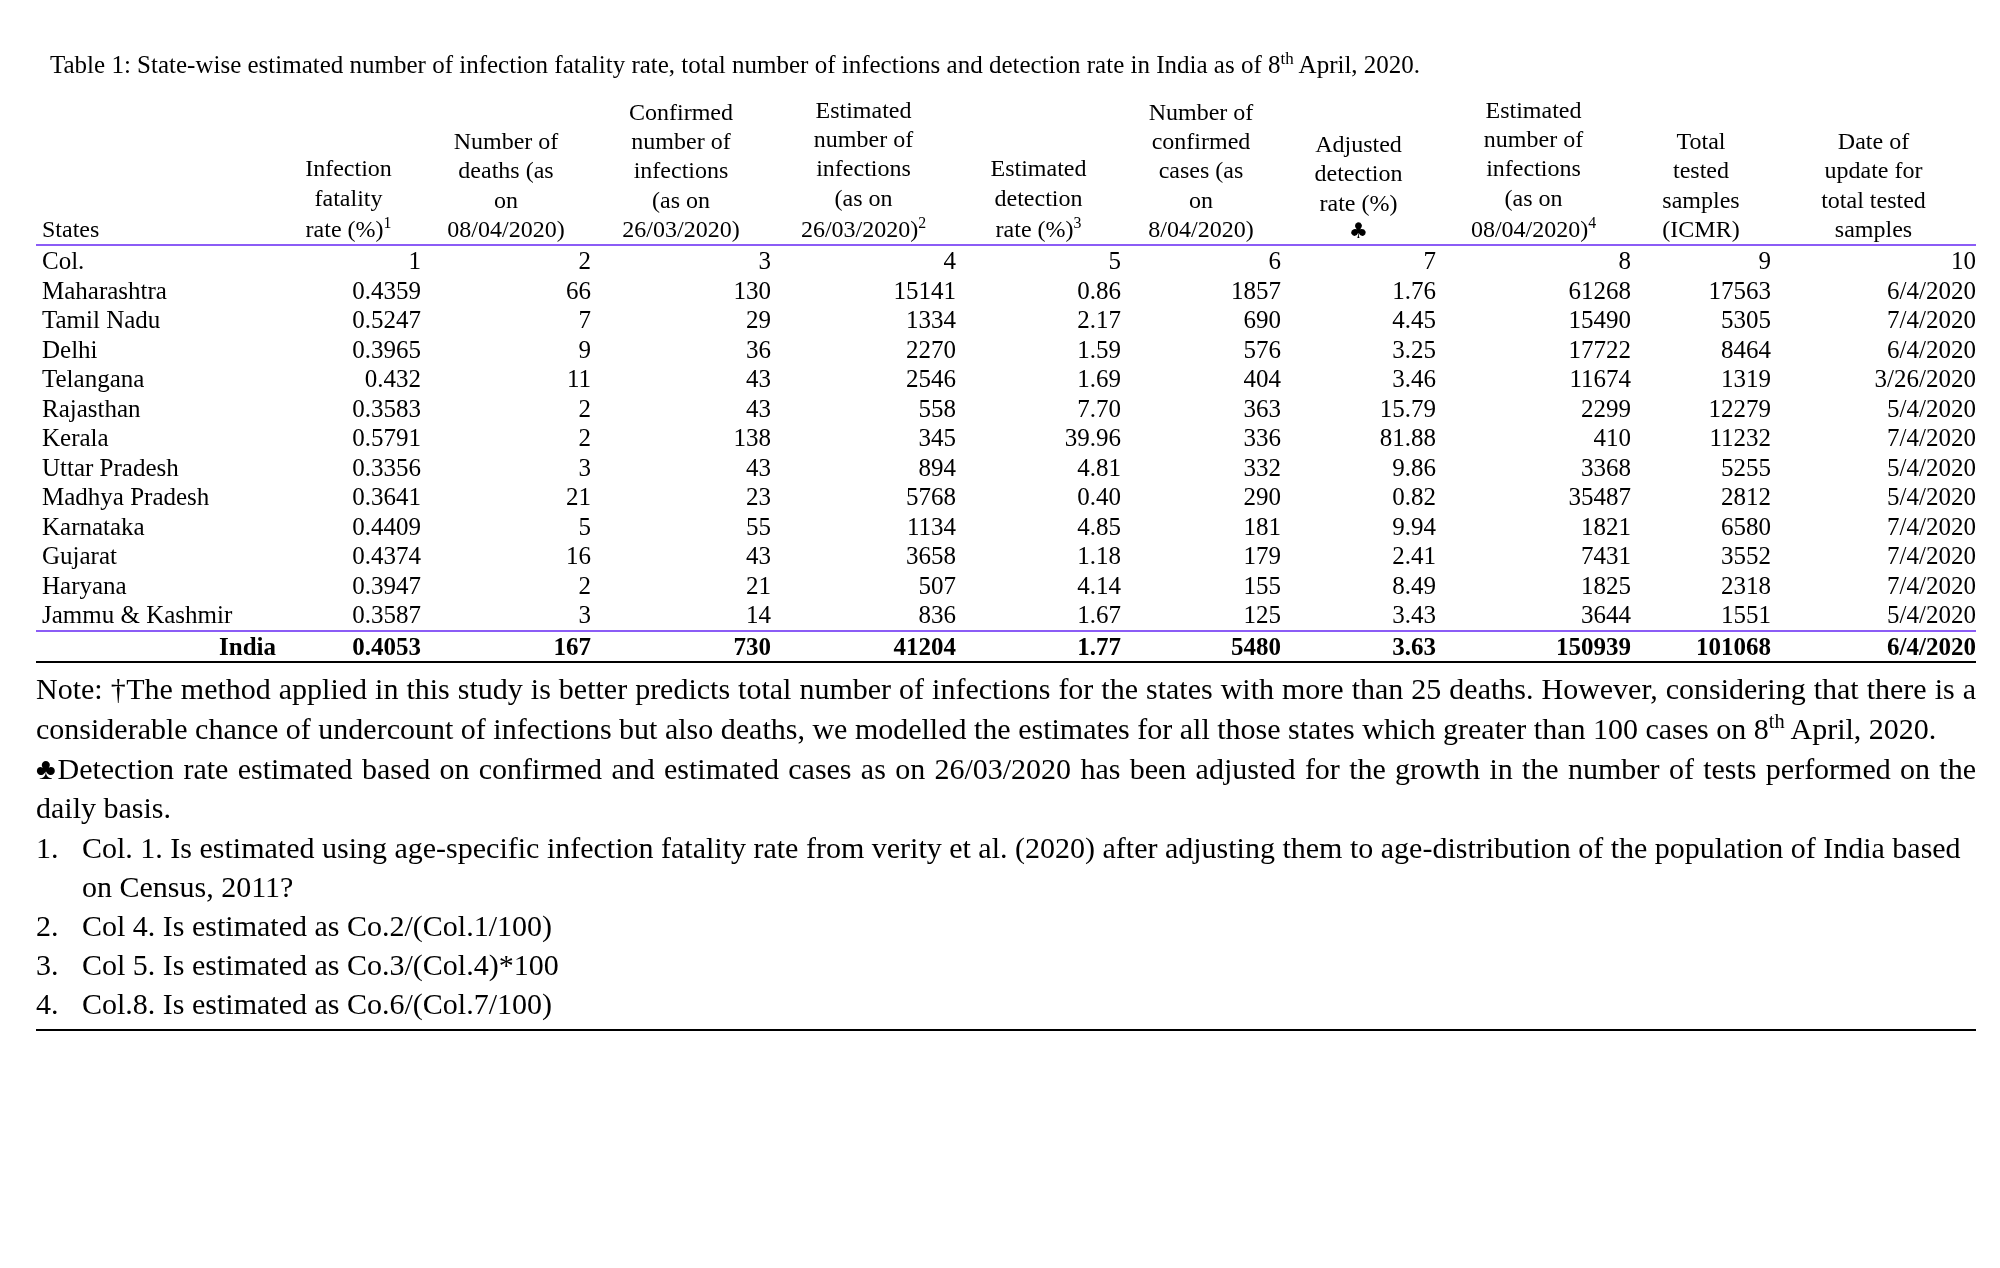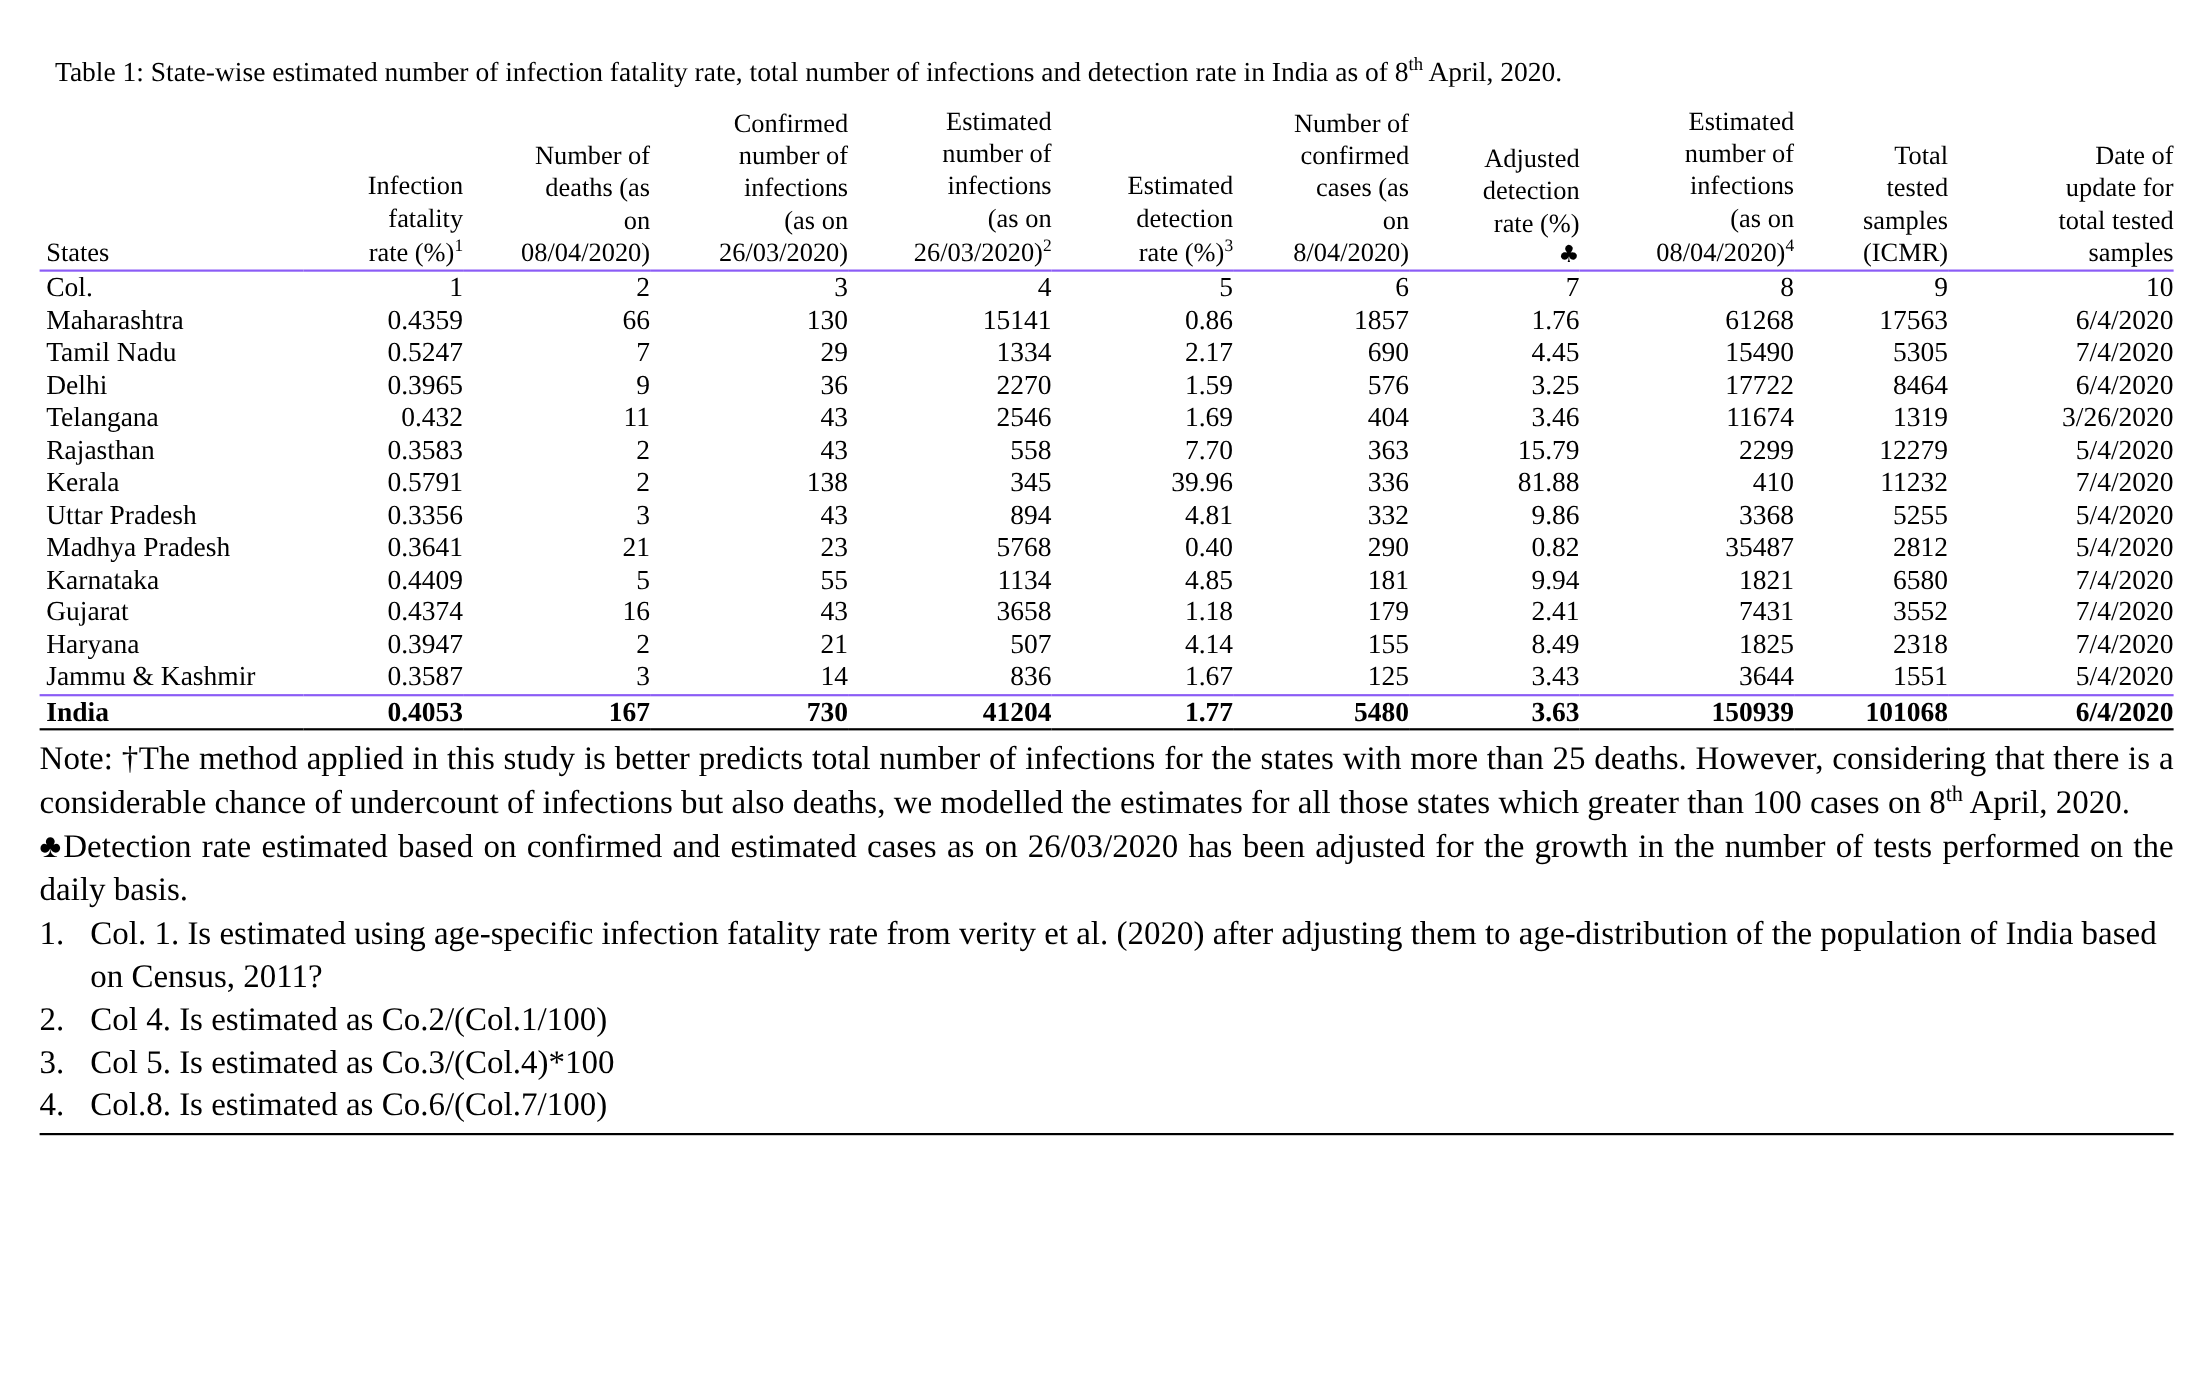--- a/index.html
+++ b/index.html
@@ -39,21 +39,21 @@
   }
   .rule-mid td {
     border-top: 2px solid #8b5cf6;
   }
   .rule-bot td {
     border-top: 2px solid #000;
   }
 
   thead th {
     font-weight: normal;
-    text-align: right;
+    text-align: center;
     vertical-align: bottom;
     padding: 6px 10px 6px 6px;
     line-height: 1.22;
     font-size: 24px;
   }
   thead th.lefthead {
     text-align: left;
     padding-left: 6px;
   }
   thead th sup { font-size: 0.66em; vertical-align: super; }
@@ -64,20 +64,21 @@
     font-size: 25px;
     line-height: 1.18;
     white-space: nowrap;
   }
   tbody td.state {
     text-align: left;
     padding-left: 6px;
   }
   tr.total td {
     font-weight: bold;
+    text-align: right;
   }
   tr.colrow td { }
 
   .notes {
     width: 1940px;
     font-size: 30px;
     line-height: 1.3;
     margin-top: 4px;
   }
   .notes p {

